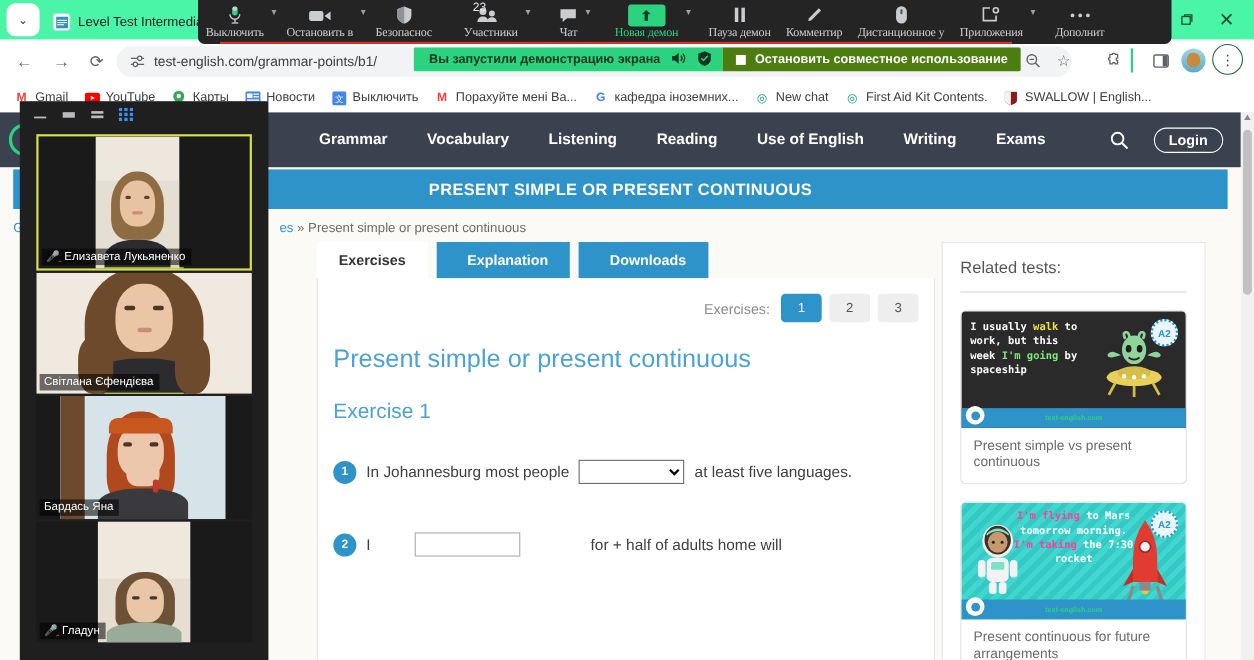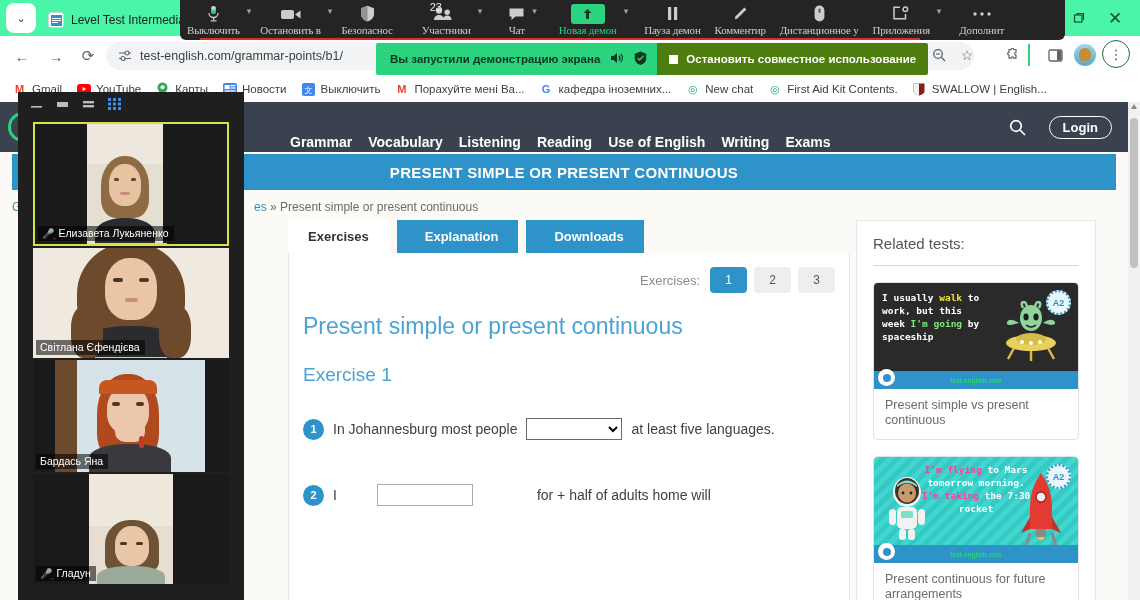--- a/index.html
+++ b/index.html
@@ -108,21 +108,21 @@
   }
   .menu-dots {
     position: absolute; right: 10px; top: 40px; width: 28px; height: 28px;
     border: 1.5px solid #1f6b42; border-radius: 50%;
     display: flex; align-items: center; justify-content: center;
     color: #3c4043; font-size: 13px; letter-spacing: 0;
   }
 
   
   .share-banner {
-    position: absolute; left: 376px; top: 43px; height: 32px;
+    position: absolute; left: 376px; top: 43px; height: 22px;
     display: flex; align-items: stretch; z-index: 35; border-radius: 2px; overflow: hidden;
   }
   .share-green {
     background: #2bd37e; display: flex; align-items: center; gap: 10px;
     padding: 0 10px 0 14px; color: #10341f; font-size: 11.5px; font-weight: bold;
   }
   .share-red {
     background: #4d7c0f; display: flex; align-items: center; gap: 8px;
     padding: 0 12px; color: #ffffff; font-size: 11.5px; font-weight: bold;
   }
@@ -146,22 +146,22 @@
     position: absolute; top: 0; left: 0; width: 1128px; height: 50px;
     background: #3a4250;
     display: flex; align-items: center;
   }
   .brand-circle {
     position: absolute; left: 8px; top: 10px; width: 30px; height: 30px;
     border-radius: 50%; border: 3px solid #2bd37e;
     border-right-color: transparent;
   }
   .nav {
-    position: absolute; left: 290px; top: 16px; height: 48px;
-    display: flex; align-items: center; gap: 16px;
+    position: absolute; left: 290px; top: 0; height: 48px;
+    display: flex; align-items: center; gap: 36px;
   }
   .nav-item { color: #ffffff; font-size: 14px; font-weight: bold; white-space: nowrap; }
   .hdr-search {
     position: absolute; right: 100px; top: 14px; width: 22px; height: 22px;
     color: #ffffff; font-size: 16px; display: flex; align-items: center; justify-content: center;
   }
   .login-btn {
     position: absolute; right: 16px; top: 14px;
     border: 1.5px solid #ffffff; border-radius: 14px;
     padding: 3px 13px; color: #ffffff; font-size: 13px; font-weight: bold;

